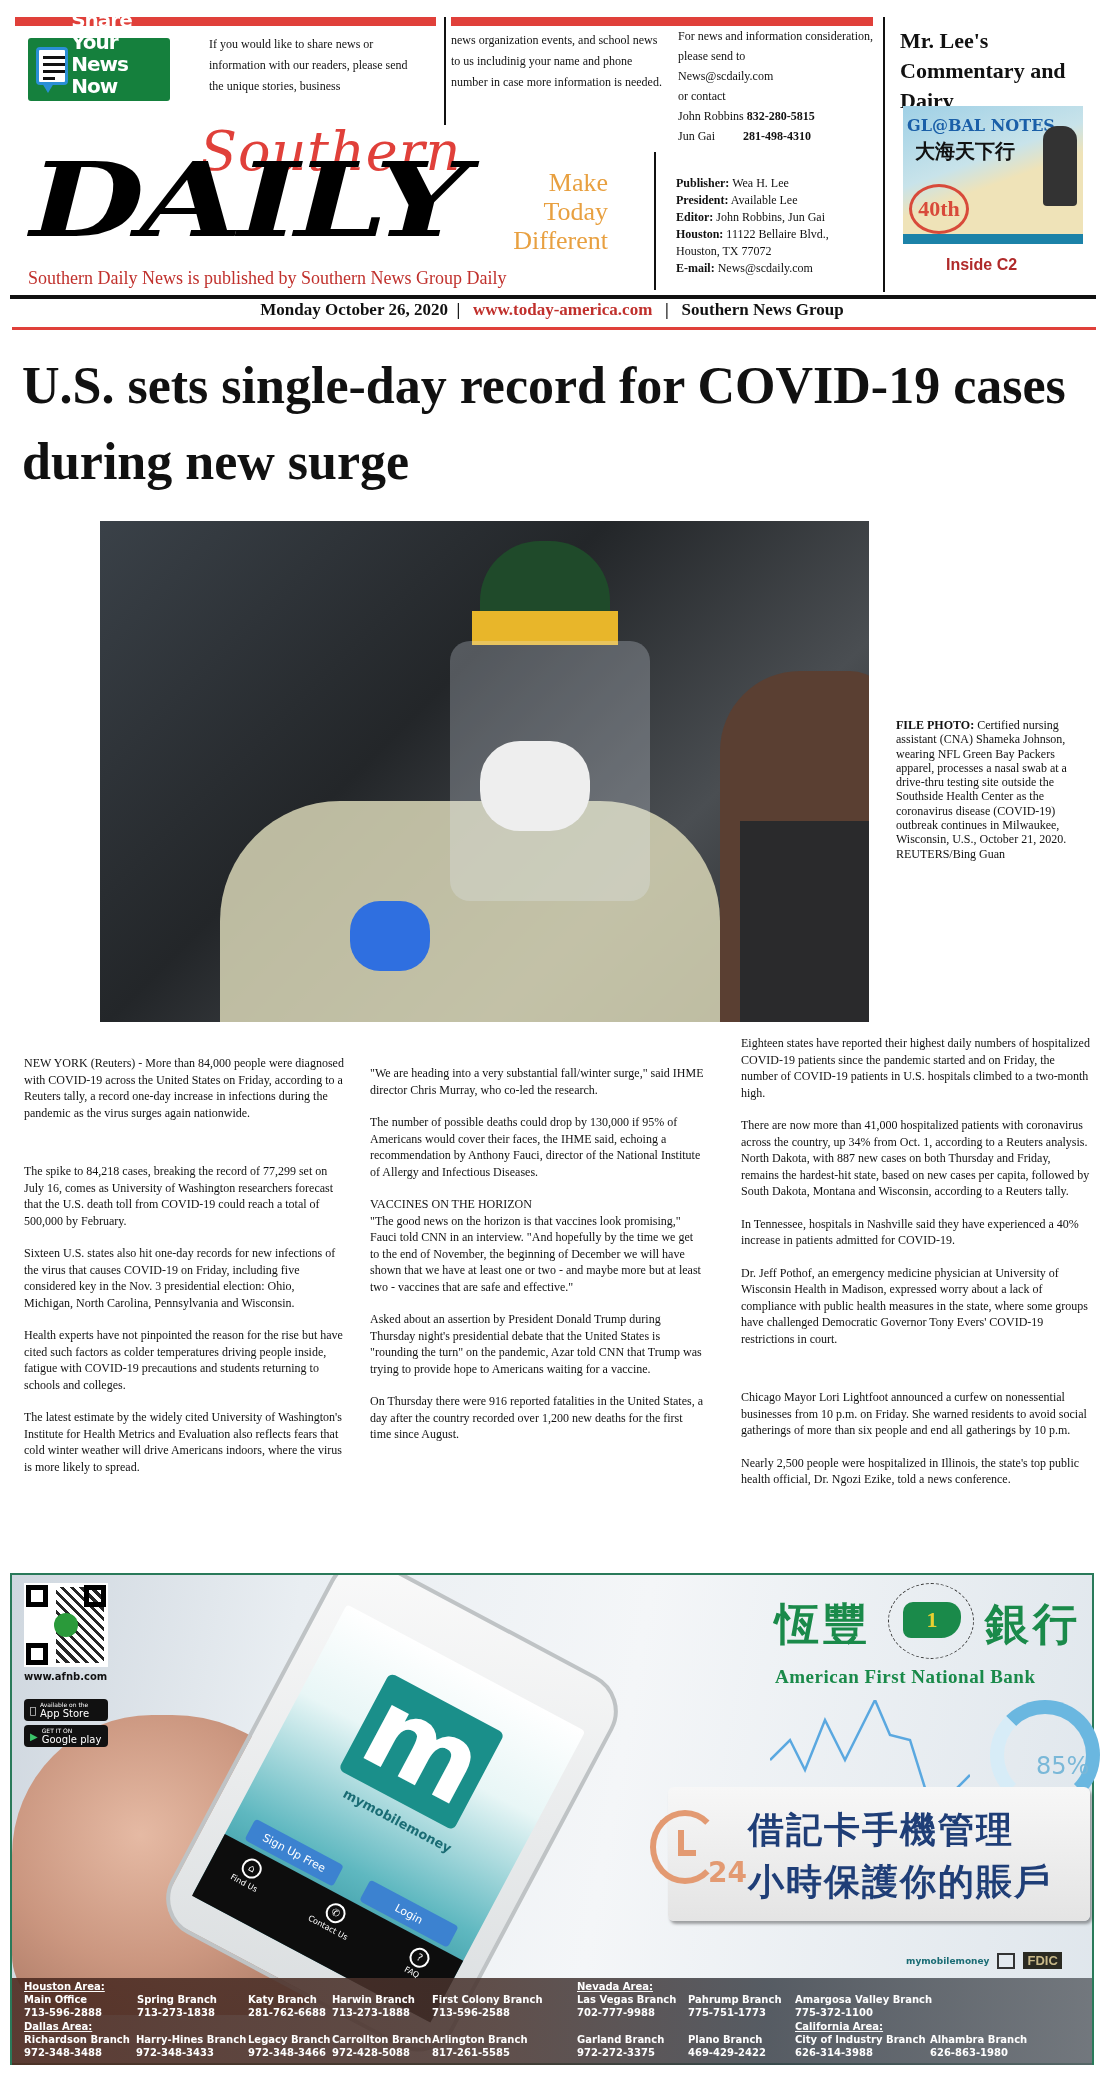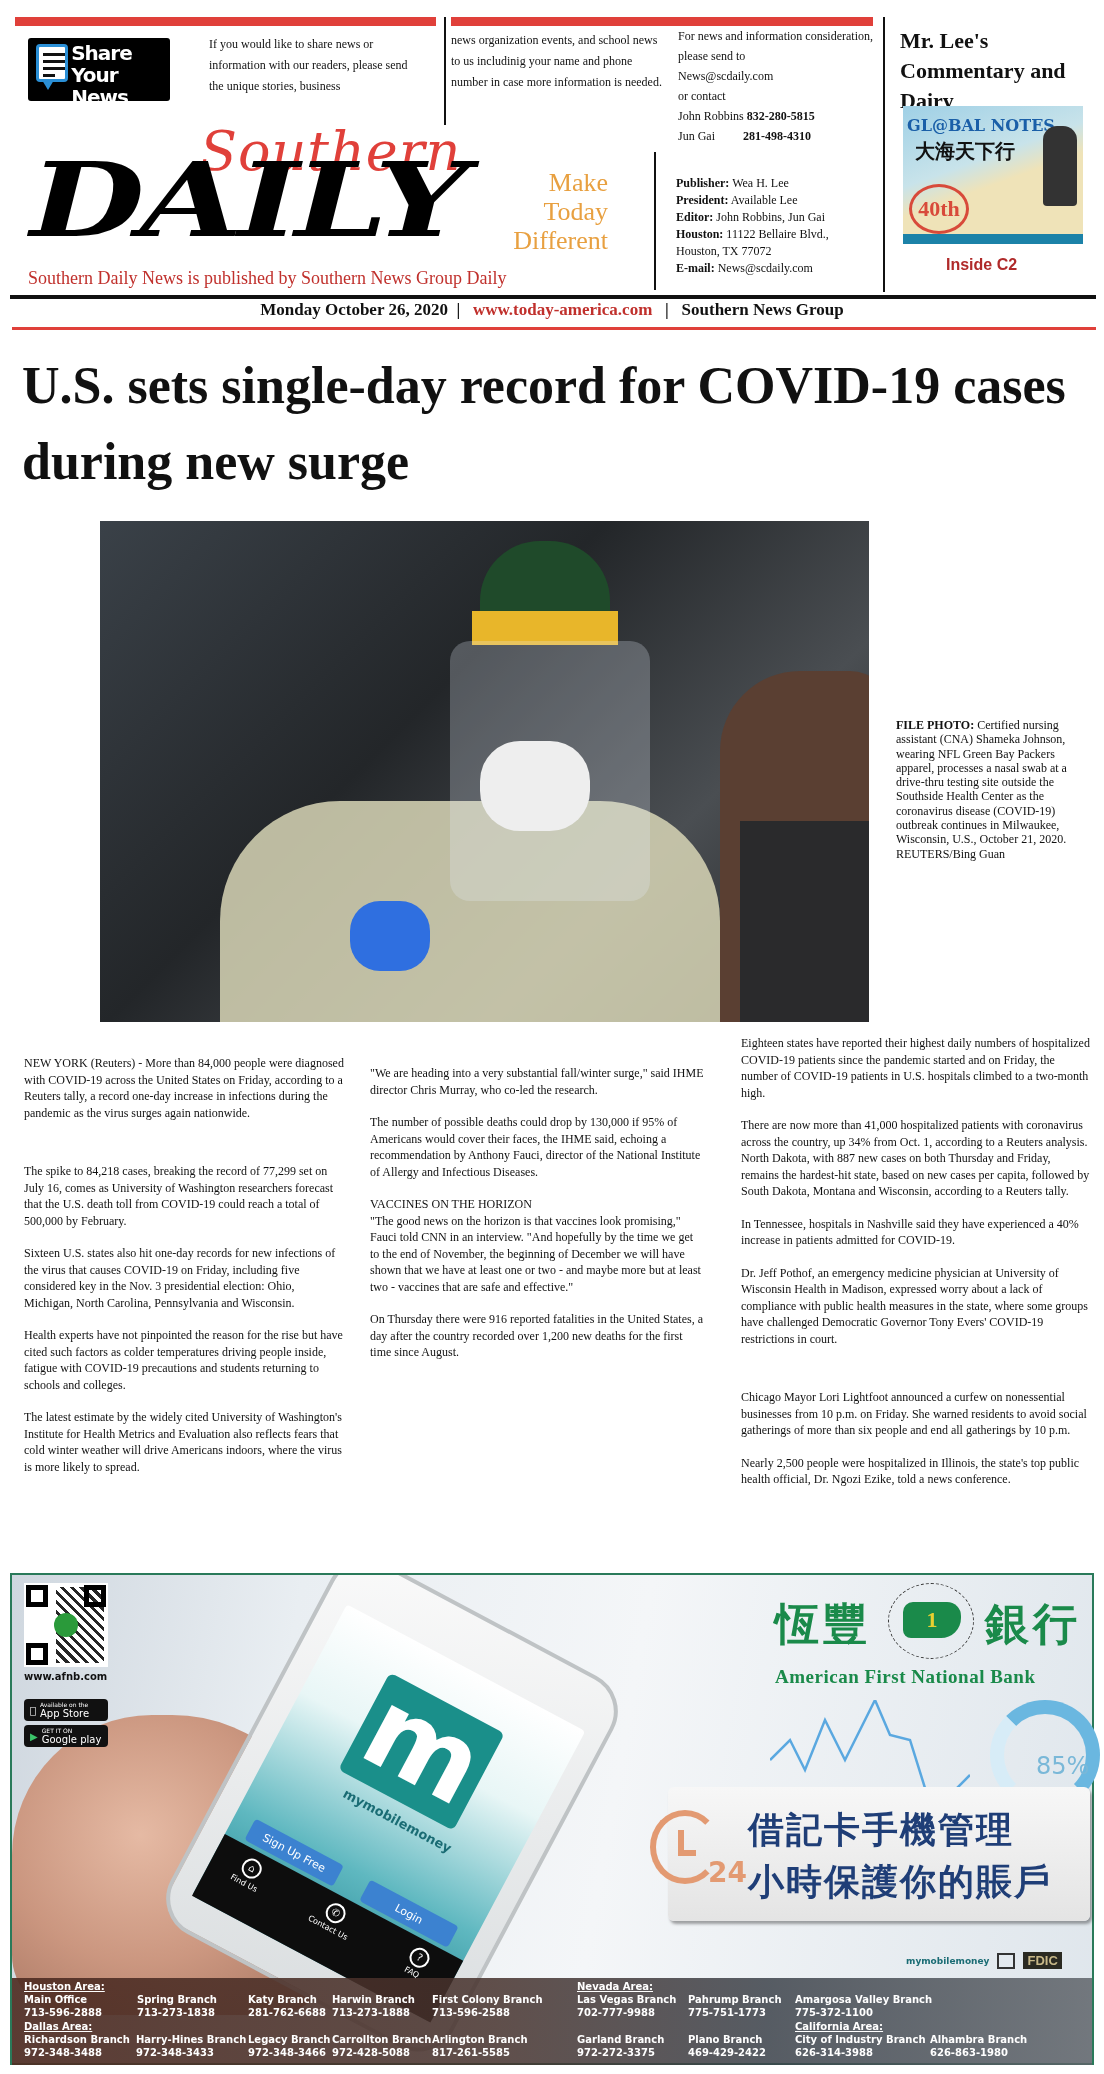--- a/index.html
+++ b/index.html
@@ -2,21 +2,21 @@
 <html><head>
 <meta charset="utf-8">
 <style>
   * { box-sizing: border-box; margin: 0; padding: 0; }
   body { width: 1104px; height: 2074px; background: #fff; position: relative; overflow: hidden; font-family: "Liberation Serif", "DejaVu Serif", serif; color: #111; }
   .abs { position: absolute; }
   .redbar { background: #e0403a; height: 9px; }
   .vline { background: #111; width: 2px; }
 
   
-  .share-badge { left: 28px; top: 38px; width: 142px; width:142px; height: 63px; background: #000000; border-radius: 3px; display: flex; align-items: flex-start; padding: 4px 6px; }
+  .share-badge { left: 28px; top: 38px; width: 142px; width:142px; height: 63px; background: #15803d; border-radius: 3px; display: flex; align-items: flex-end; padding: 4px 6px; }
   .share-icon { width: 38px; height: 52px; position: relative; }
   .share-icon .bub { position:absolute; left:2px; top:2px; width:32px; height:38px; background:#fff; border:3px solid #2a8fd6; border-radius:4px; }
   .share-icon .bub i { position:absolute; left:4px; height:3px; background:#111; }
   .share-icon .tail { position:absolute; left:8px; top:38px; width:0; height:0; border-left:6px solid transparent; border-right:6px solid transparent; border-top:10px solid #2a8fd6; }
   .share-text { color:#fff; font-family:"DejaVu Sans", sans-serif; font-weight:bold; font-size:20px; line-height:22px; margin-left:6px; letter-spacing:-1px; }
   .small-copy { font-size: 12px; line-height: 21px; }
   .southern-script { left: 200px; top: 120px; font-family: "DejaVu Serif", serif; font-style: italic; color: #e0403a; font-size: 54px; letter-spacing: 1px; }
   .daily-word { left: 30px; top: 150px; font-family: "DejaVu Serif", serif; font-weight: 900; font-size: 112px; line-height: 110px; letter-spacing: -4px; color: #000; transform: scaleX(1.18) scaleY(0.92); transform-origin: left top; font-style: italic; }
   .tagline { left: 478px; top: 168px; color: #e8a040; font-size: 26px; line-height: 29px; text-align: right; width: 130px; }
   .publine { left: 28px; top: 268px; color: #c0302c; font-size: 18px; }
@@ -193,20 +193,21 @@
   <p>Sixteen U.S. states also hit one-day records for new infections of the virus that causes COVID-19 on Friday, including five considered key in the Nov. 3 presidential election: Ohio, Michigan, North Carolina, Pennsylvania and Wisconsin.</p>
   <p>Health experts have not pinpointed the reason for the rise but have cited such factors as colder temperatures driving people inside, fatigue with COVID-19 precautions and students returning to schools and colleges.</p>
   <p>The latest estimate by the widely cited University of Washington's Institute for Health Metrics and Evaluation also reflects fears that cold winter weather will drive Americans indoors, where the virus is more likely to spread.</p>
 </div>
 
 <div class="abs col col2">
   <p>"We are heading into a very substantial fall/winter surge," said IHME director Chris Murray, who co-led the research.</p>
   <p>The number of possible deaths could drop by 130,000 if 95% of Americans would cover their faces, the IHME said, echoing a recommendation by Anthony Fauci, director of the National Institute of Allergy and Infectious Diseases.</p>
   <p style="white-space:pre-line">VACCINES ON THE HORIZON
 "The good news on the horizon is that vaccines look promising," Fauci told CNN in an interview. "And hopefully by the time we get to the end of November, the beginning of December we will have shown that we have at least one or two - and maybe more but at least two - vaccines that are safe and effective."</p>
+  <p>Asked about an assertion by President Donald Trump during Thursday night's presidential debate that the United States is "rounding the turn" on the pandemic, Azar told CNN that Trump was trying to provide hope to Americans waiting for a vaccine.</p>
   <p>On Thursday there were 916 reported fatalities in the United States, a day after the country recorded over 1,200 new deaths for the first time since August.</p>
 </div>
 
 <div class="abs col col3">
   <p>Eighteen states have reported their highest daily numbers of hospitalized COVID-19 patients since the pandemic started and on Friday, the number of COVID-19 patients in U.S. hospitals climbed to a two-month high.</p>
   <p style="white-space:pre-line">There are now more than 41,000 hospitalized patients with coronavirus across the country, up 34% from Oct. 1, according to a Reuters analysis.
 North Dakota, with 887 new cases on both Thursday and Friday, remains the hardest-hit state, based on new cases per capita, followed by South Dakota, Montana and Wisconsin, according to a Reuters tally.</p>
   <p>In Tennessee, hospitals in Nashville said they have experienced a 40% increase in patients admitted for COVID-19.</p>
   <p>Dr. Jeff Pothof, an emergency medicine physician at University of Wisconsin Health in Madison, expressed worry about a lack of compliance with public health measures in the state, where some groups have challenged Democratic Governor Tony Evers' COVID-19 restrictions in court.</p>
   <p style="height:10px"></p>

